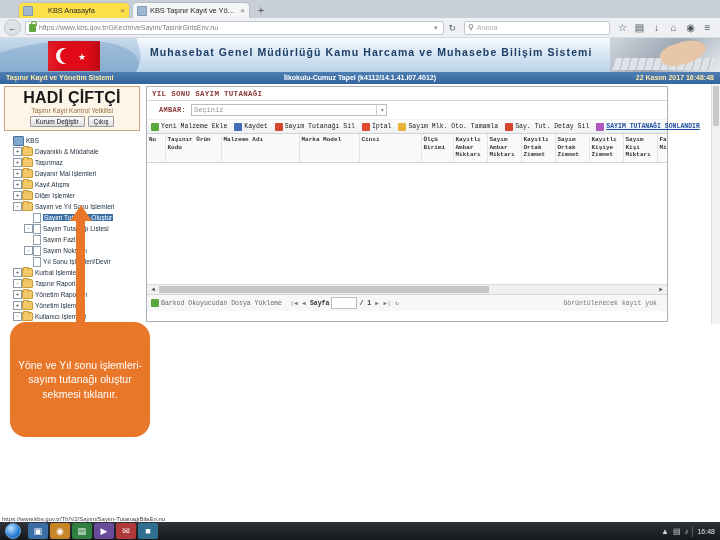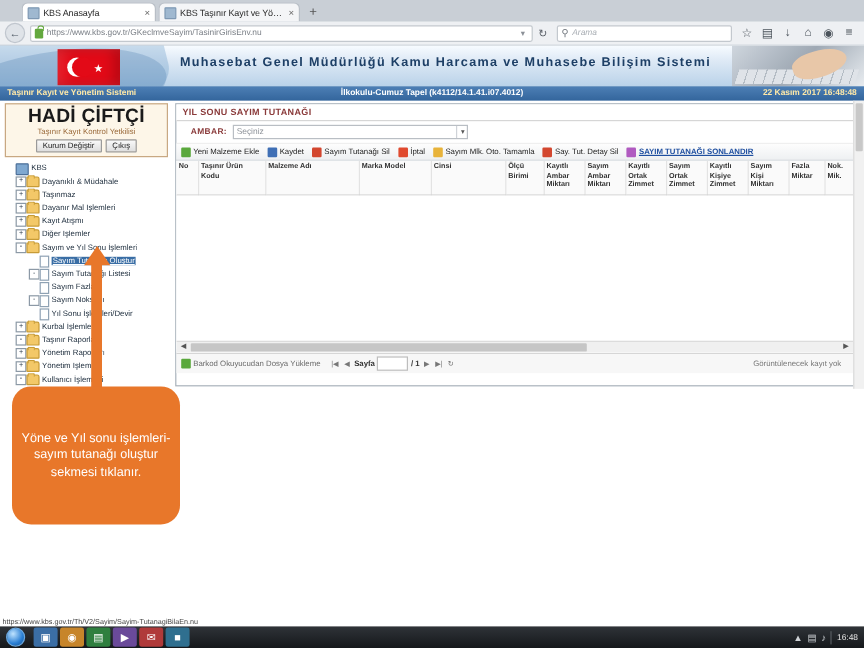--- a/index.html
+++ b/index.html
@@ -12,21 +12,21 @@
     -webkit-font-smoothing:none;
   }
   .screen{position:relative;width:720px;height:540px;background:#fff;}
 
   
   .browser{position:absolute;left:0;top:0;width:720px;height:38px;background:#d8dde3;
     border-bottom:1px solid #b6bcc4;}
   .tabstrip{position:relative;height:18px;background:#c9cfd6;}
   .tab{position:absolute;top:2px;height:16px;border-top-left-radius:5px;border-top-right-radius:5px;
     display:flex;align-items:center;padding:0 4px;box-sizing:border-box;font-size:8px;color:#2a2a2a;}
-  .tab.inactive{left:18px;width:112px;background:#ffffff;border:1px solid #b8bec6;border-bottom:none;}
+  .tab.inactive{left:18px;width:112px;background:#fde047;border:1px solid #b8bec6;border-bottom:none;gap:12px;}
   .tab.active{left:132px;width:118px;background:#f4f5f7;border:1px solid #b8bec6;border-bottom:none;}
   .tab .favicon{width:8px;height:8px;margin-right:3px;flex:0 0 auto;
     background:#9fb8d0;border:1px solid #7e98b3;border-radius:1px;}
   .tab .tlabel{flex:1 1 auto;white-space:nowrap;overflow:hidden;text-overflow:ellipsis;
     font-size:7.5px;letter-spacing:-0.1px;}
   .tab .tclose{flex:0 0 auto;font-size:8px;color:#6a6a6a;margin-left:2px;}
   .newtab{position:absolute;left:254px;top:4px;width:14px;height:14px;text-align:center;
     line-height:13px;font-size:11px;color:#555;}
   .navbar{position:relative;height:19px;background:#eef0f3;display:flex;align-items:center;padding:0 4px;}
   .navbtn{width:15px;height:15px;border-radius:50%;background:#dfe3e8;border:1px solid #c0c6ce;
@@ -101,22 +101,22 @@
   .tfolder:after{content:"";position:absolute;left:0;top:-2px;width:4px;height:2px;
     background:#f3c868;border:1px solid #c79b36;border-bottom:none;border-radius:1px 1px 0 0;}
   .tdoc{width:6px;height:8px;flex:0 0 auto;margin-right:2px;background:#fff;border:1px solid #8fa2b4;}
   .tpc{width:9px;height:8px;flex:0 0 auto;margin-right:2px;background:#7fa8d0;border:1px solid #4d7099;border-radius:1px;}
   .tlabel{overflow:hidden;text-overflow:ellipsis;}
   .tnode.selected .tlabel{background:#3a6ea5;color:#fff;text-decoration:underline;padding:0 1px;}
   .indent1{padding-left:9px;}
   .indent2{padding-left:20px;}
 
   
-  .content{position:absolute;left:146px;top:2px;width:566px;height:236px;
-    border:1px solid #a9b2bb;background:#fff;box-sizing:border-box;}
+  .content{position:absolute;left:146px;top:2px;width:522px;height:236px;
+    border:1px solid #a9b2bb;background:#fff;box-sizing:border-box;font-family:Liberation Mono, monospace;}
   .contenthdr{height:13px;border-bottom:1px solid #d6d6d6;background:#fff;
     display:flex;align-items:center;padding-left:5px;}
   .contenthdr .ct{font-size:7.5px;font-weight:bold;color:#8a3a3a;letter-spacing:.3px;}
   .filterrow{height:18px;display:flex;align-items:center;padding-left:12px;border-bottom:1px solid #efefef;}
   .flabel{font-size:7px;font-weight:bold;color:#8a3a3a;margin-right:5px;letter-spacing:.3px;}
   .fselect{width:196px;height:12px;border:1px solid #b9bec4;background:#fff;box-sizing:border-box;
     display:flex;align-items:center;justify-content:space-between;padding:0 2px;}
   .fselect .fv{font-size:7px;color:#8d9299;}
   .fselect .fcaret{font-size:6px;color:#555;border-left:1px solid #cfd3d8;padding-left:3px;height:100%;
     display:flex;align-items:center;}

